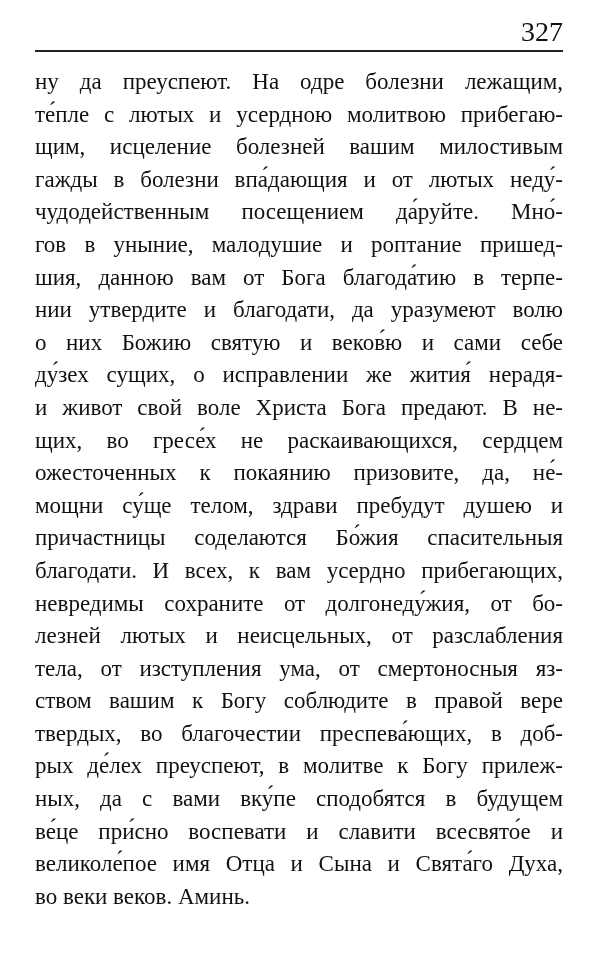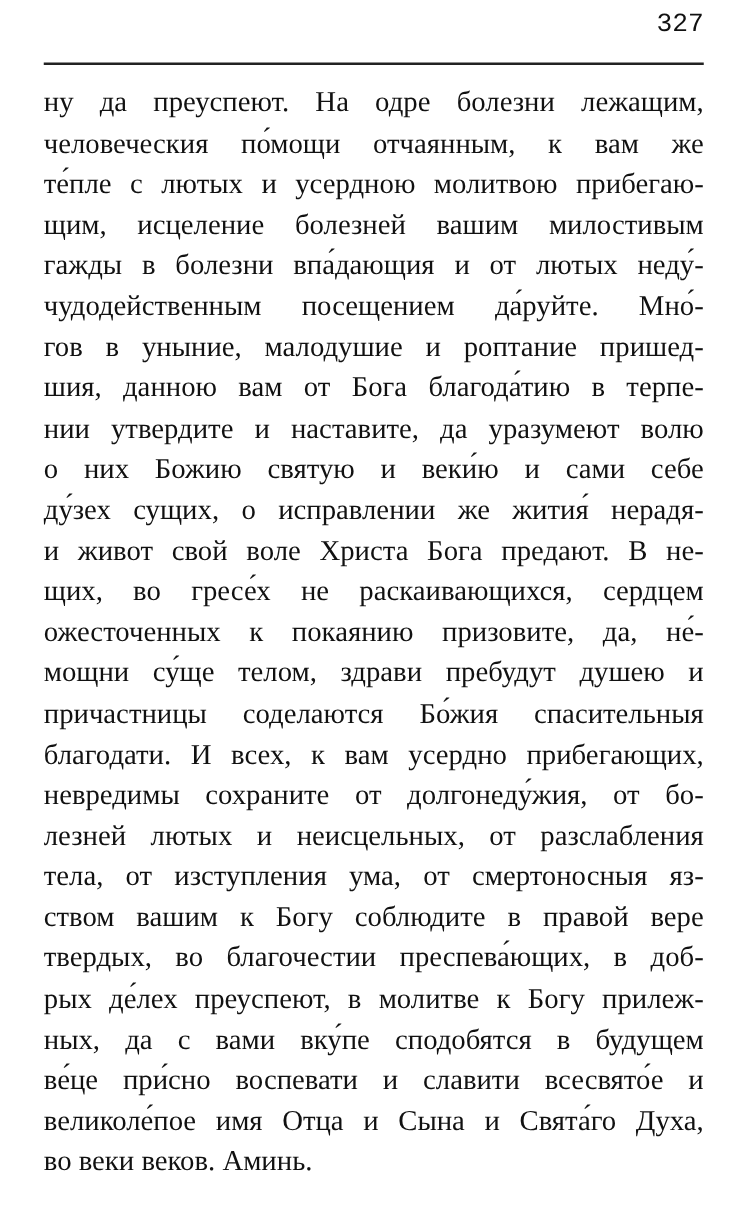--- a/index.html
+++ b/index.html
@@ -2,44 +2,43 @@
 <html><head>
 <meta charset="utf-8">
 <style>
   html, body { margin:0; padding:0; background:#ffffff; }
   body { width:600px; height:976px; position:relative; overflow:hidden;
          font-family:"Liberation Serif", "DejaVu Serif", serif; color:#111; }
   .header { position:absolute; left:35px; top:24px; width:528px; height:26px;
             border-bottom:2px solid #222; }
   .header .title { position:absolute; left:0; bottom:2px; font-size:21px; letter-spacing:0.2px; white-space:nowrap; }
   .header .title .small { font-size:17px; }
-  .header .page-num { position:absolute; right:0; bottom:18px; font-size:21px;font-family:Liberation Mono, monospace; }
+  .header .page-num { position:absolute; right:0; bottom:2px; font-size:28px; }
   .body { position:absolute; left:35px; top:66px; width:528px; }
   .line { font-size:23px; line-height:32.6px; height:32.6px; white-space:nowrap;
           text-align:justify; text-align-last:justify; }
   .line.last { text-align-last:left; }
 </style>
 </head>
 <body>
 
 <div class="header">
   <div class="page-num">327</div>
 </div>
 
 <div class="body">
   <div class="line">ну да преуспеют. На одре болезни лежащим,</div>
-  <div class="line">человеческия по́мощи отчаянным, к вам же</div>
   <div class="line">те́пле с лютых и усердною молитвою прибегаю-</div>
   <div class="line">щим, исцеление болезней вашим милостивым</div>
   <div class="line">гажды в болезни впа́дающия и от лютых неду́-</div>
   <div class="line">чудодейственным посещением да́руйте. Мно́-</div>
   <div class="line">гов в уныние, малодушие и роптание пришед-</div>
   <div class="line">шия, данною вам от Бога благода́тию в терпе-</div>
-  <div class="line">нии утвердите и наставите, да уразумеют волю</div>
-  <div class="line">о них Божию святую и веки́ю и сами себе</div>
+  <div class="line">нии утвердите и благодати, да уразумеют волю</div>
+  <div class="line">о них Божию святую и веков́ю и сами себе</div>
   <div class="line">ду́зех сущих, о исправлении же жития́ нерадя-</div>
   <div class="line">и живот свой воле Христа Бога предают. В не-</div>
   <div class="line">щих, во гресе́х не раскаивающихся, сердцем</div>
   <div class="line">ожесточенных к покаянию призовите, да, не́-</div>
   <div class="line">мощни су́ще телом, здрави пребудут душею и</div>
   <div class="line">причастницы соделаются Бо́жия спасительныя</div>
   <div class="line">благодати. И всех, к вам усердно прибегающих,</div>
   <div class="line">невредимы сохраните от долгонеду́жия, от бо-</div>
   <div class="line">лезней лютых и неисцельных, от разслабления</div>
   <div class="line">тела, от изступления ума, от смертоносныя яз-</div>

